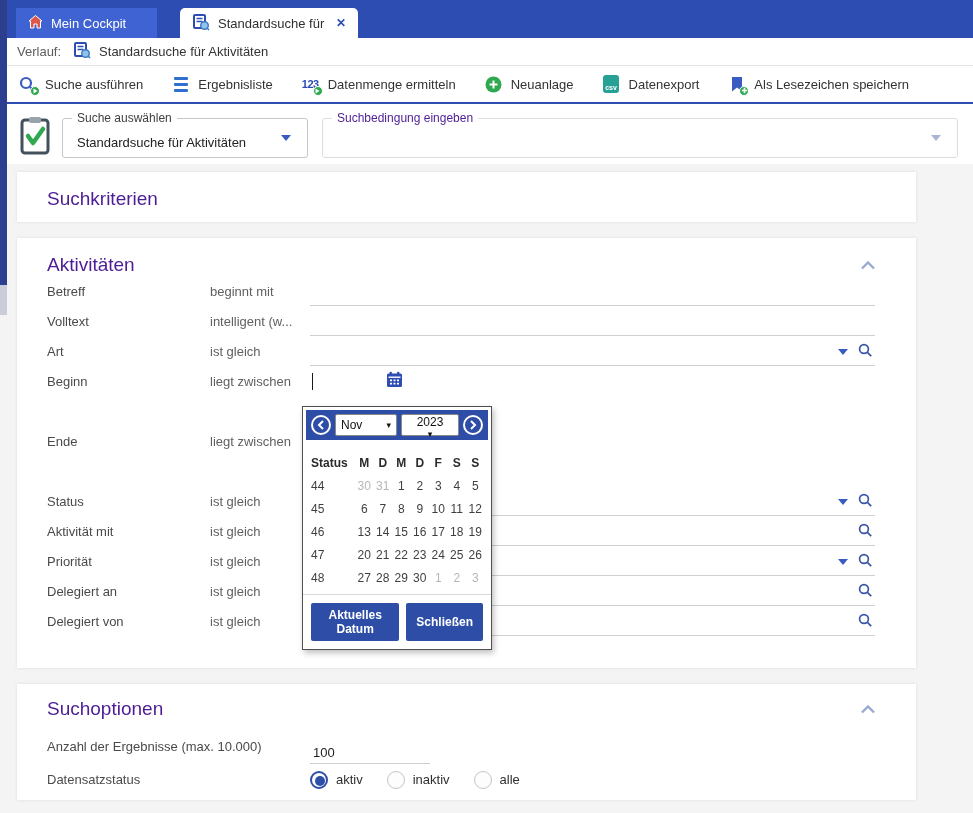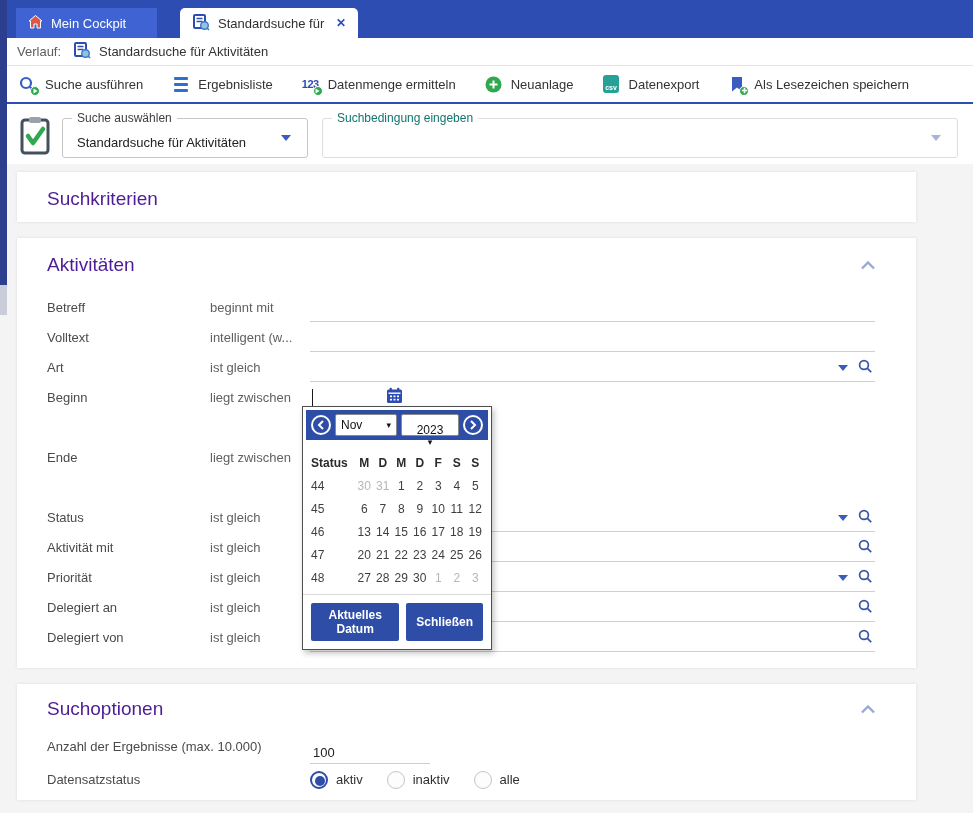--- a/index.html
+++ b/index.html
@@ -35,33 +35,33 @@
   .listbars { display:flex; flex-direction:column; gap:3px; }
   .listbars i { display:block; width:14px; height:3px; background:#2e6fd0; border-radius:1px; }
 
   
   .searchbar { position:absolute; left:0; top:104px; width:973px; height:60px; background:#fff; }
   .fieldset { position:absolute; border:1px solid #c6c6c6; border-radius:3px; height:40px; top:14px; background:#fff; }
   .fieldset-label { position:absolute; top:-8px; left:9px; background:#fff; padding:0 5px; font-size:12px; color:#3f3f3f; }
   .fieldset-value { position:absolute; left:14px; bottom:7px; font-size:13px; color:#222; }
   .fs-select { left:62px; width:246px; }
   .fs-cond { left:322px; width:636px; border-color:#dedede; }
-  .fs-cond .fieldset-label { color:#0f766e; }
+  .fs-cond .fieldset-label { color:#4c1d95; }
   .tri { width:0; height:0; border-left:5px solid transparent; border-right:5px solid transparent; border-top:6px solid #3a5bbf; position:absolute; }
   .fs-select .tri { right:16px; bottom:16px; }
   .fs-cond .tri { right:16px; bottom:16px; border-top-color:#aab4d6; }
   .clipboard { position:absolute; left:18px; top:10px; }
 
   
   .card { position:absolute; left:17px; width:899px; background:#fff; box-shadow:0 0 3px rgba(0,0,0,0.10); }
   .card-criteria { top:172px; height:50px; padding:16px 41px 0 30px; }
   .card-activities { top:238px; height:430px; padding:16px 41px 0 30px; }
   .card-options { top:684px; height:116px; padding:14px 41px 0 30px; }
   .card-title { font-size:19px; color:#4c1d95; }
-  .card-head { display:flex; justify-content:space-between; align-items:center; margin-bottom:16px; }
+  .card-head { display:flex; justify-content:space-between; align-items:center; }
   .chevron-up { cursor:pointer; }
 
   
   .frow { display:flex; align-items:center; height:30px; }
   .spacer30 { height:30px; }
   .flabel { width:163px; color:#4a4a4a; }
   .fop { width:100px; color:#606060; }
   .ffield { flex:1; position:relative; height:30px; }
   .ffield.underline { border-bottom:1px solid #cfcfcf; }
   .ficons { position:absolute; right:2px; bottom:4px; display:flex; align-items:center; gap:10px; }
@@ -77,21 +77,21 @@
   .radio-opt { display:flex; align-items:center; gap:8px; cursor:pointer; }
   .rcirc { width:18px; height:18px; border-radius:50%; border:1px solid #c4c4c4; background:#fdfdfd; position:relative; }
   .radio-opt.checked .rcirc { border:2px solid #2e4da6; }
   .radio-opt.checked .rcirc::after { content:""; position:absolute; left:3px; top:3px; width:10px; height:10px; border-radius:50%; background:#2e4da6; }
   .radio-label { color:#2f2f2f; }
 
   
   .calendar { position:absolute; left:302px; top:406px; width:190px; background:#fff; border:1px solid #4f4f4f; box-shadow:2px 3px 6px rgba(0,0,0,0.25); z-index:60; }
   .cal-header { margin:3px; height:30px; background:#2e4da6; display:flex; align-items:center; justify-content:space-between; padding:0 5px; }
   .cal-nav { width:20px; height:20px; border:2px solid #fff; border-radius:50%; display:flex; align-items:center; justify-content:center; cursor:pointer; flex:none; }
-  .cal-select { height:22px; background:#fff; border:1px solid #8a8a8a; border-radius:2px; display:flex; align-items:center; justify-content:space-between; padding:8px 5px; font-size:12px; color:#111; cursor:pointer; }
+  .cal-select { height:22px; background:#fff; border:1px solid #8a8a8a; border-radius:2px; display:flex; align-items:center; justify-content:space-between; padding:0 5px; font-size:12px; color:#111; cursor:pointer; }
   .cal-select.month { width:62px; }
   .cal-select.year { width:58px;flex-direction:column; }
   .cal-select .sel-chev { font-size:9px; color:#111; }
   .cal-grid { display:grid; grid-template-columns:44px repeat(7, 18.5px); padding:8px 6px 2px 8px; font-size:12px; }
   .cal-cell { height:23px; display:flex; align-items:center; justify-content:center; color:#3f3f3f; }
   .cal-cell.wk { justify-content:flex-start; }
   .cal-cell.cal-head { font-weight:bold; color:#2b2b2b; }
   .cal-cell.day { cursor:pointer; }
   .cal-cell.muted { color:#b6b6b6; }
   .cal-sep { border-top:1px solid #d9d9d9; margin-top:3px; }

